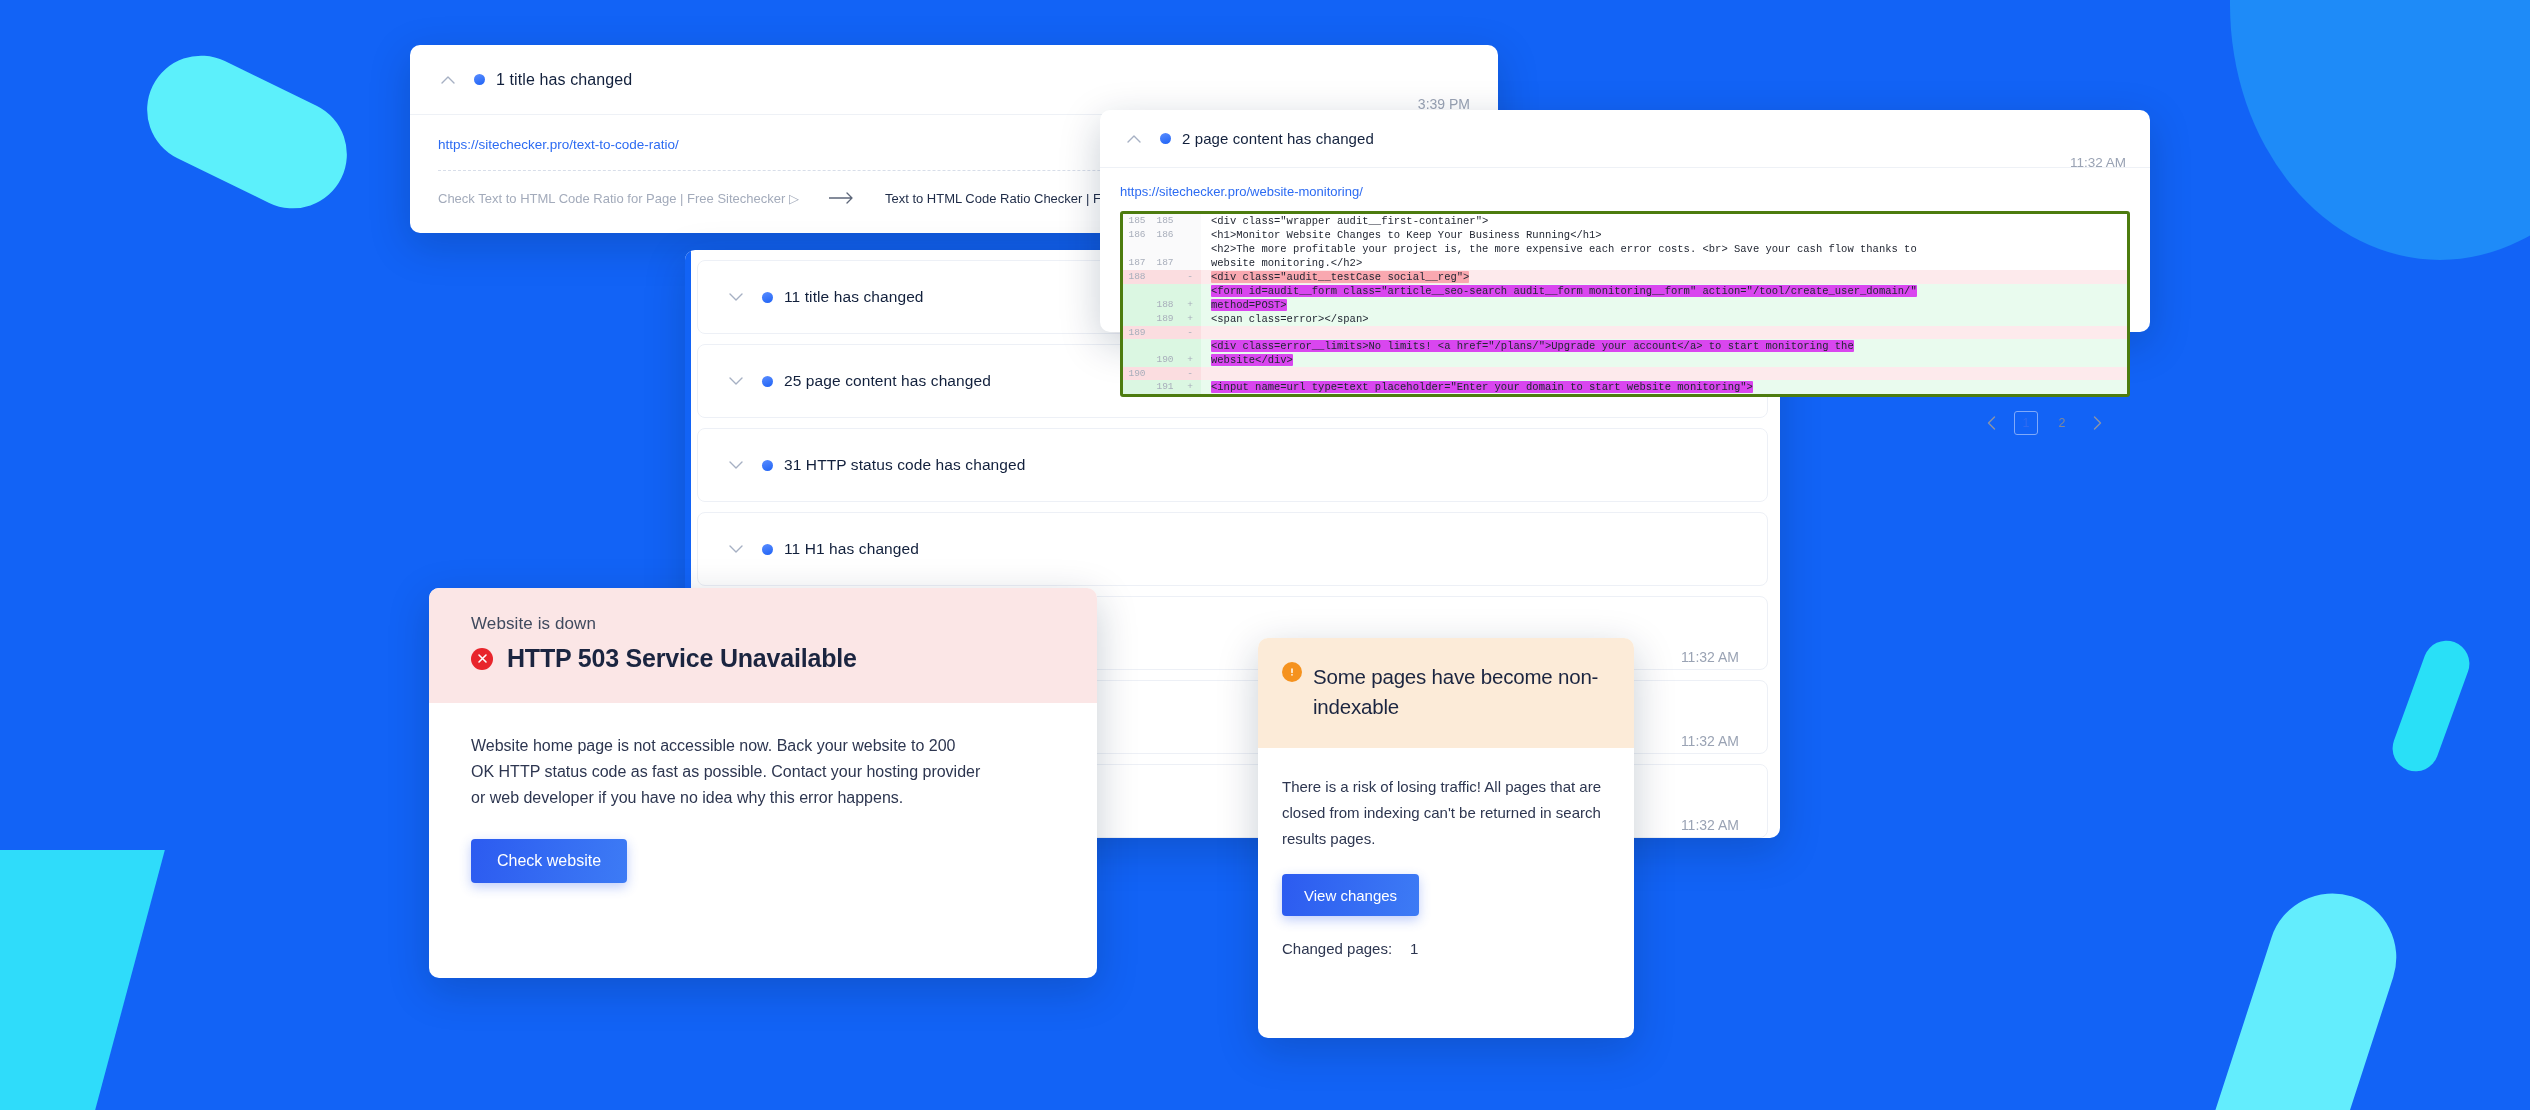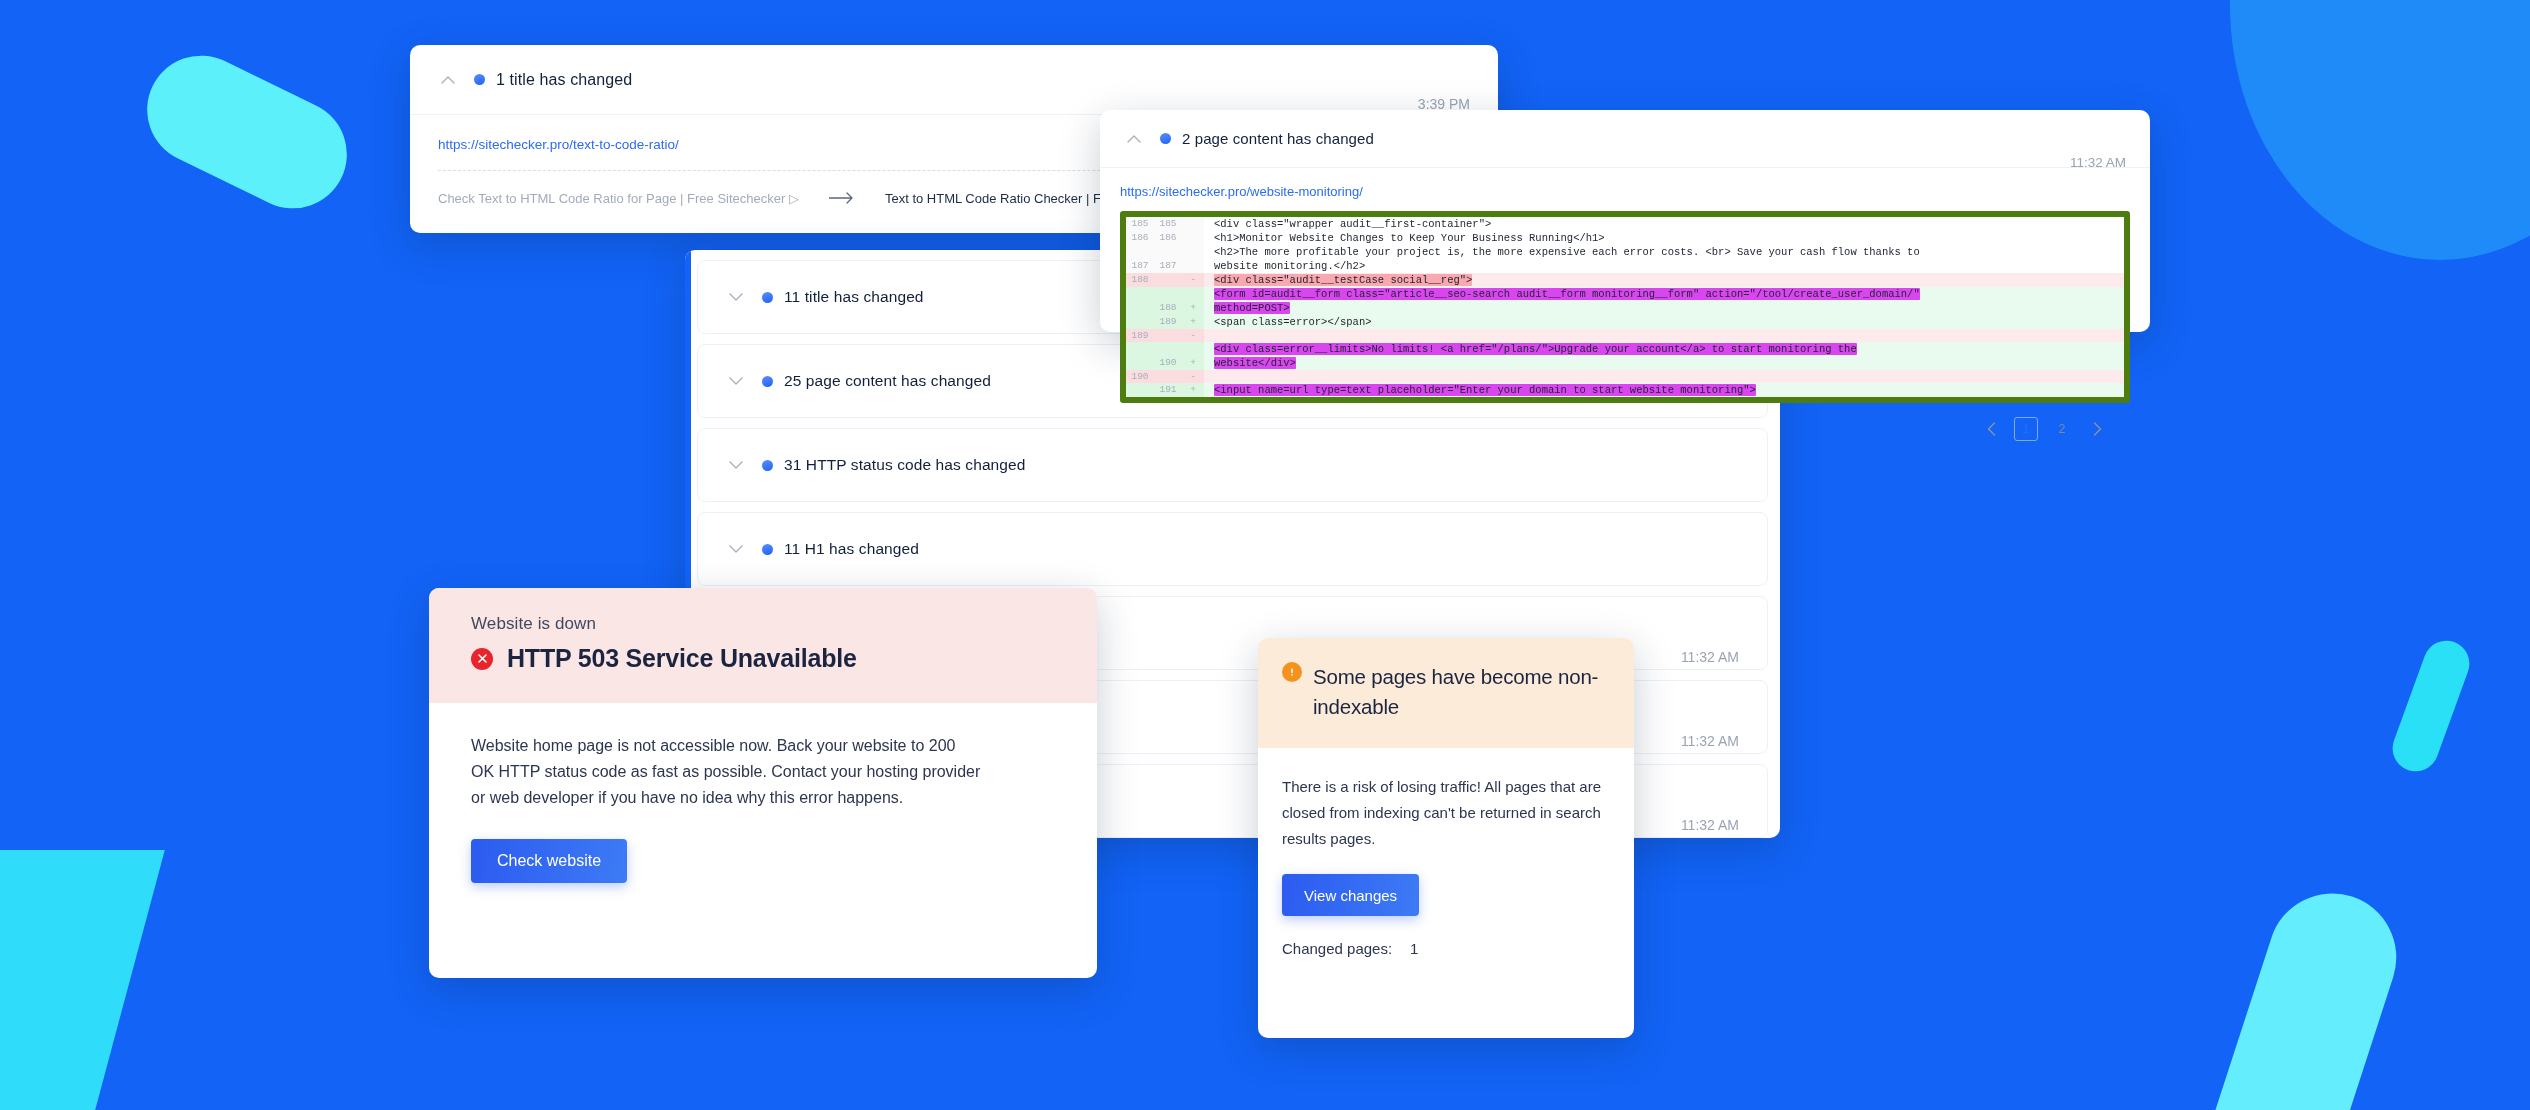--- a/index.html
+++ b/index.html
@@ -140,21 +140,21 @@
 
   
   .panel-c { left: 1100px; top: 110px; width: 1050px; height: 222px; }
   .panel-c .panel-hdr { height: 58px; padding: 0 24px; }
   .panel-c .hdr-title { font-size: 15px; }
   .panel-c .hdr-time { font-size: 13.5px; }
   .panel-c .panel-body { padding: 16px 20px 0 20px; }
   .panel-c .url-link { margin-bottom: 12px; font-size: 13px; }
 
   .code-box {
-    border: 6px solid #4d7c0f;
+    border: 3px solid #4d7c0f;
     border-radius: 3px;
     overflow: hidden;
     font-family: "Liberation Mono", "DejaVu Sans Mono", monospace;
     font-size: 10.5px;
     line-height: 12px;
     color: #222733;
   }
   .code-line { display: flex; align-items: stretch; min-height: 12px; }
   .code-line.ctx  { background: #ffffff; }
   .code-line.ctx .gut { background: #FAFAFB; }

